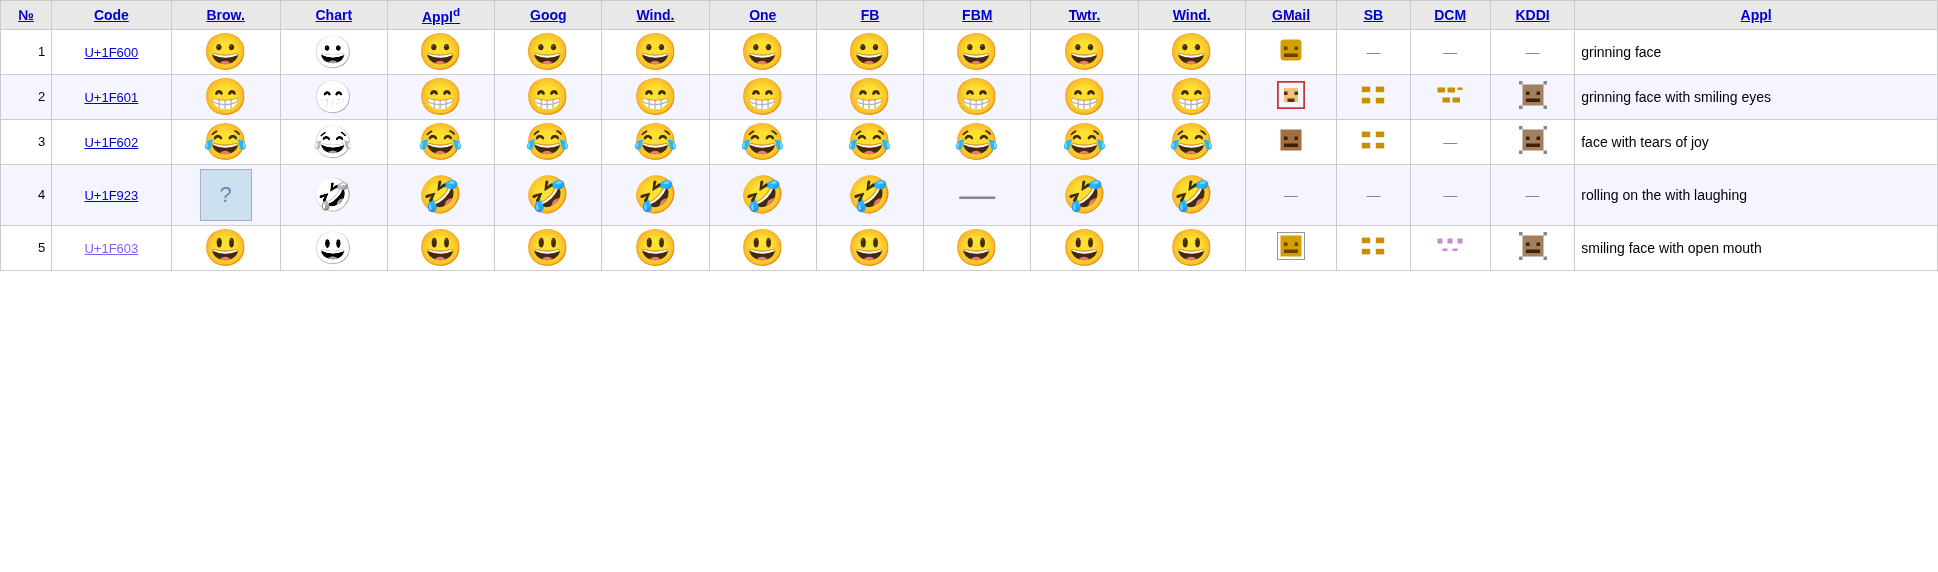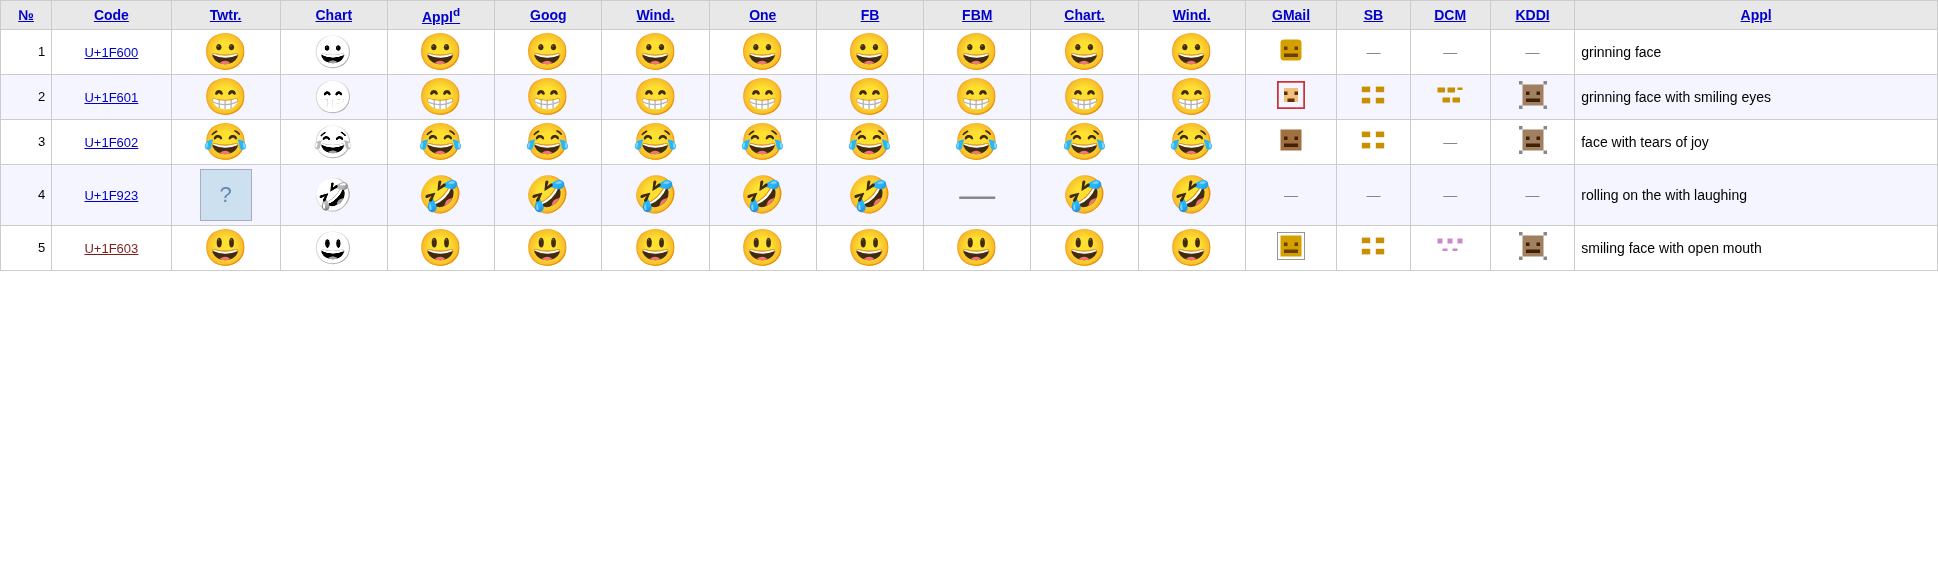--- a/index.html
+++ b/index.html
@@ -61,29 +61,29 @@
     }
   </style>
 </head>
 <body>
 
 <table>
   <thead>
     <tr>
       <th>№</th>
       <th>Code</th>
-      <th>Twtr.</th>
+      <th>Brow.</th>
       <th>Chart</th>
       <th>Appl<sup>d</sup></th>
       <th>Goog</th>
       <th>Wind.</th>
       <th>One</th>
       <th>FB</th>
       <th>FBM</th>
-      <th>Chart.</th>
+      <th>Twtr.</th>
       <th>Wind.</th>
       <th>GMail</th>
       <th><u>SB</u></th>
       <th>DCM</th>
       <th>KDDI</th>
       <th>Appl</th>
     </tr>
   </thead>
   <tbody id="table-body">
   <tr style="background: rgb(255, 255, 255);">
@@ -207,21 +207,21 @@
         <td class="emoji-cell">🤣</td>
         <td class="emoji-cell">🤣</td>
         <td style="text-align: center;"><span style="color:#888;">—</span></td>
         <td style="text-align: center;"><span style="color:#888;">—</span></td>
         <td style="text-align: center;"><span style="color:#888;">—</span></td>
         <td style="text-align: center;"><span style="color:#888;">—</span></td>
         <td class="name-col">rolling on the with laughing</td>
       </tr>
       <tr style="background: rgb(255, 255, 255);">
         <td class="num">5</td>
-        <td class="code"><a href="#" style="color:#7f1d1d;text-decoration:underline;font-size:13px;">U+1F603</a></td>
+        <td class="code"><a href="#" style="color:#8b5cf6;text-decoration:underline;font-size:13px;">U+1F603</a></td>
         <td class="emoji-cell">😃</td>
         <td class="emoji-cell" style="font-size: 32px;"><span style="filter:grayscale(1) contrast(2);">😃</span></td>
         <td class="emoji-cell">😃</td>
         <td class="emoji-cell">😃</td>
         <td class="emoji-cell">😃</td>
         <td class="emoji-cell">😃</td>
         <td class="emoji-cell">😃</td>
         <td class="emoji-cell">😃</td>
         <td class="emoji-cell">😃</td>
         <td class="emoji-cell">😃</td>

